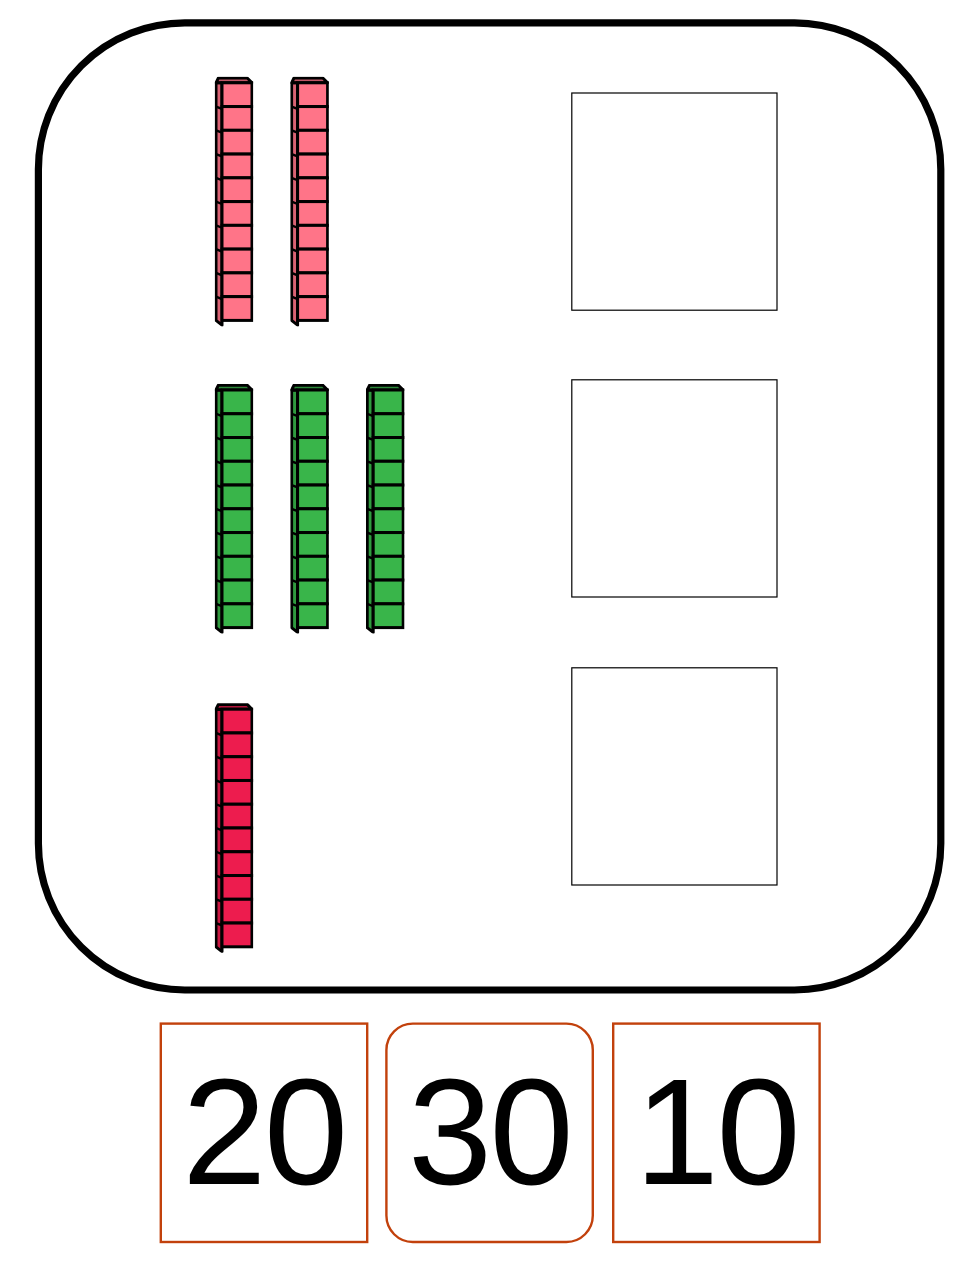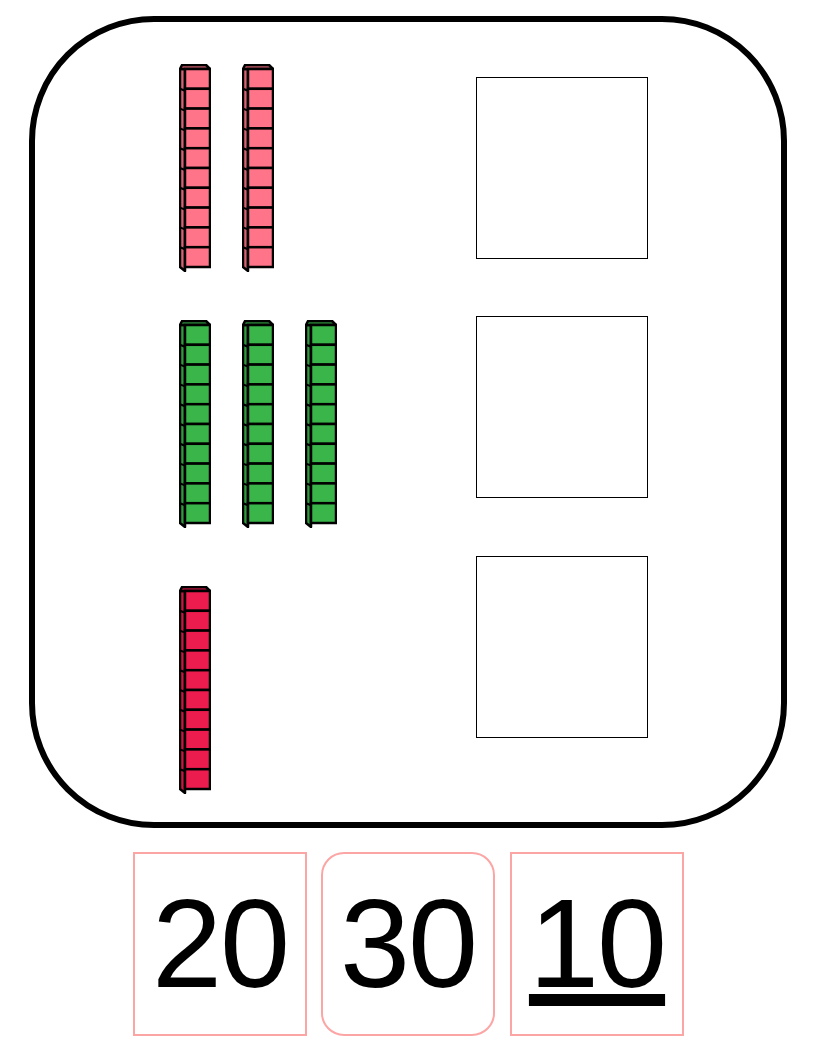--- a/index.html
+++ b/index.html
@@ -1,20 +1,20 @@
 <!DOCTYPE html>
 <html><head>
 <meta charset="utf-8">
 <style>
   html, body { margin:0; padding:0; background:#ffffff; }
   body { width:816px; height:1056px; position:relative; overflow:hidden; font-family:"Liberation Sans", sans-serif; }
   .frame { position:absolute; left:29px; top:16px; width:746px; height:800px; border:6px solid #000; border-radius:125px; box-sizing:content-box; }
   .rod { position:absolute; width:32px; height:208px; }
   .answer-box { position:absolute; left:476px; width:170px; height:180px; border:1.5px solid #000; background:#fff; }
-  .card { position:absolute; top:852px; width:170px; height:180px; border:2px solid #fca5a5; background:#fff; display:flex; align-items:center; justify-content:center; }
+  .card { position:absolute; top:852px; width:170px; height:180px; border:2px solid #c2410c; background:#fff; display:flex; align-items:center; justify-content:center; }
   .card span { font-size:126px; line-height:1; color:#000; letter-spacing:-2px; }
 </style>
 </head>
 <body>
 
 <div class="frame"></div>
 
 <div id="rods">
     <div class="rod" title="2 tens rods" style="left: 179px; top: 64px;"><svg width="32" height="208" viewBox="0 0 32 208" xmlns="http://www.w3.org/2000/svg">
         <polygon points="1,5 6,5 6,207 1,203" fill="#d96374" stroke="#000" stroke-width="2.5" stroke-linejoin="round"></polygon>
@@ -165,15 +165,15 @@
 <div class="answer-box" style="top:77px;"></div>
 <div class="answer-box" style="top:316px;"></div>
 <div class="answer-box" style="top:556px;"></div>
 
 <div class="card" style="left:133px;">
   <span>20</span>
 </div>
 <div class="card" style="left:321px;border-radius:23px;">
   <span>30</span>
 </div>
-<div class="card" style="left:510px;text-decoration:underline;">
+<div class="card" style="left:510px;">
   <span>10</span>
 </div>
 
 </body></html>

